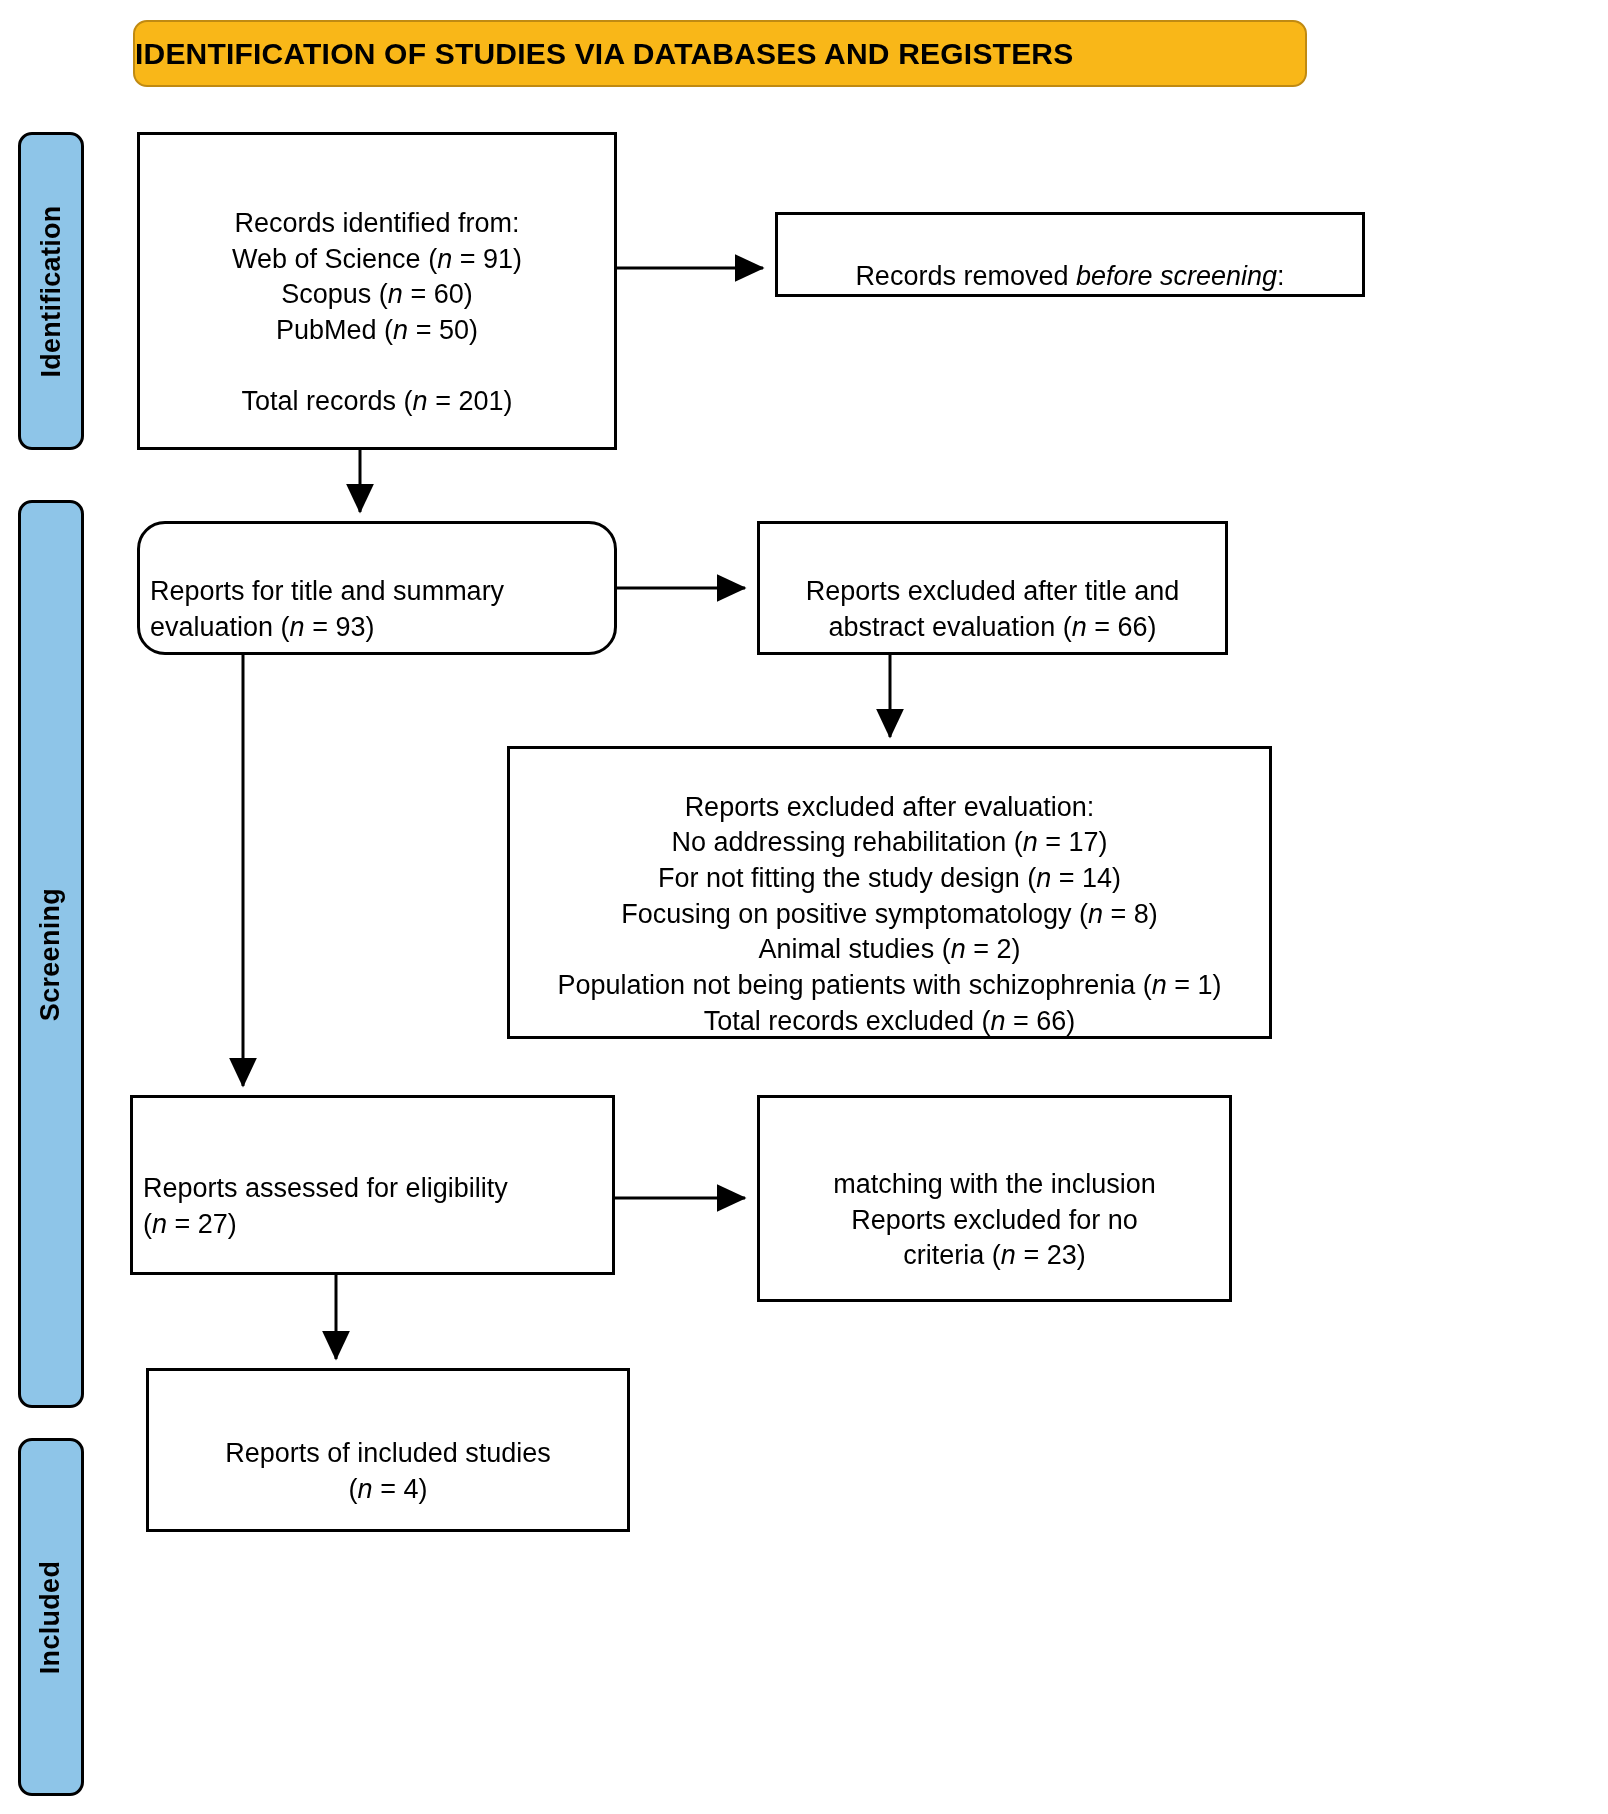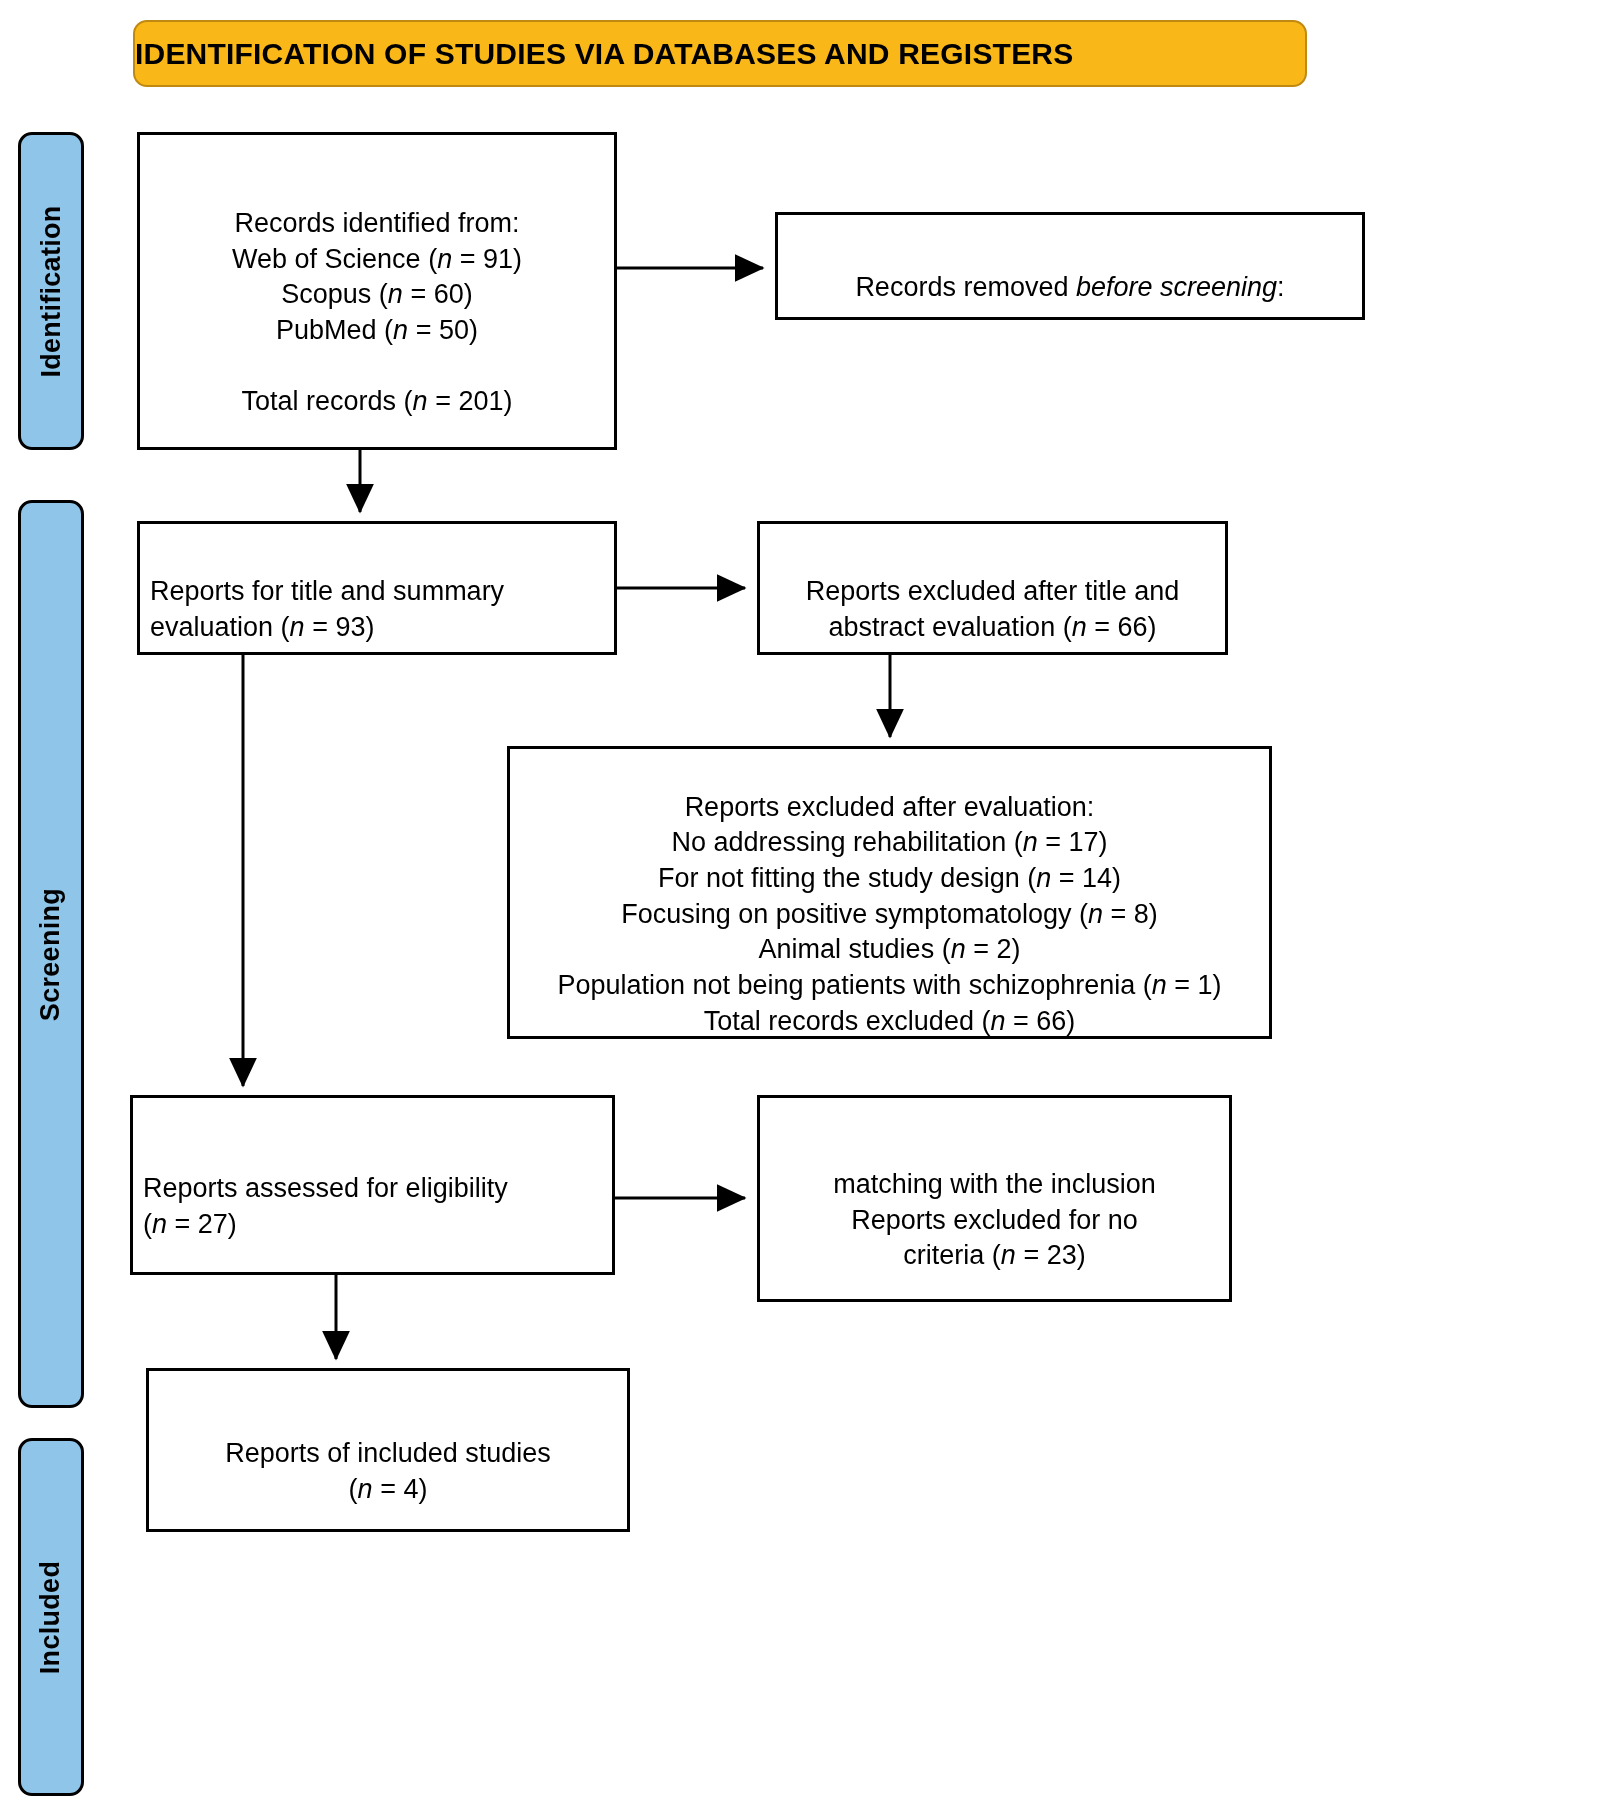--- a/index.html
+++ b/index.html
@@ -82,22 +82,22 @@
     line-height: 1.32;
     color: #000000;
     text-align: center;
     width: 100%;
     margin-top: 44px;
   }
   .box-text.left { text-align: left; }
   .it { font-style: italic; }
 
   #box-identified      { left: 137px; top: 132px;  width: 480px; height: 318px; }
-  #box-removed         { left: 775px; top: 212px;  width: 590px; height: 108px; }
-  #box-title-eval      { left: 137px; top: 521px;  width: 480px; height: 134px; }
+  #box-removed         { left: 775px; top: 212px;  width: 590px; height: 85px; }
+  #box-title-eval      { left: 137px; top: 521px;  width: 480px; height: 134px; border-radius: 28px; }
   #box-excluded-title  { left: 757px; top: 521px;  width: 471px; height: 134px; }
   #box-excluded-eval   { left: 507px; top: 746px;  width: 765px; height: 293px; }
   #box-eligibility     { left: 130px; top: 1095px; width: 485px; height: 180px; }
   #box-excluded-incl   { left: 757px; top: 1095px; width: 475px; height: 207px; }
   #box-included        { left: 146px; top: 1368px; width: 484px; height: 164px; }
 
   
   #connectors {
     position: absolute;
     left: 0;

